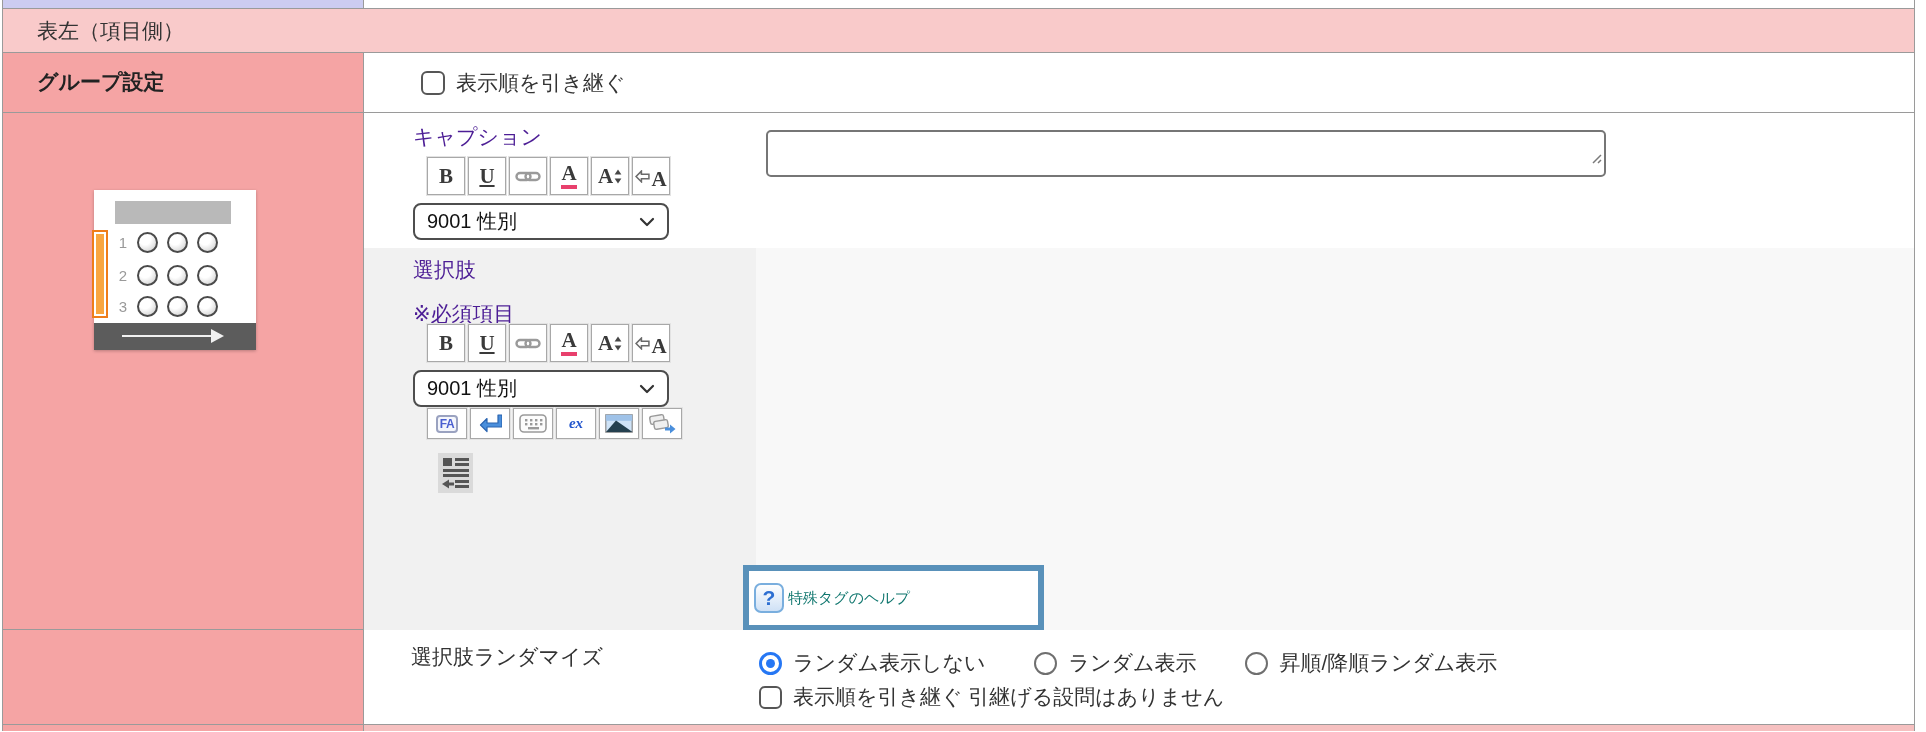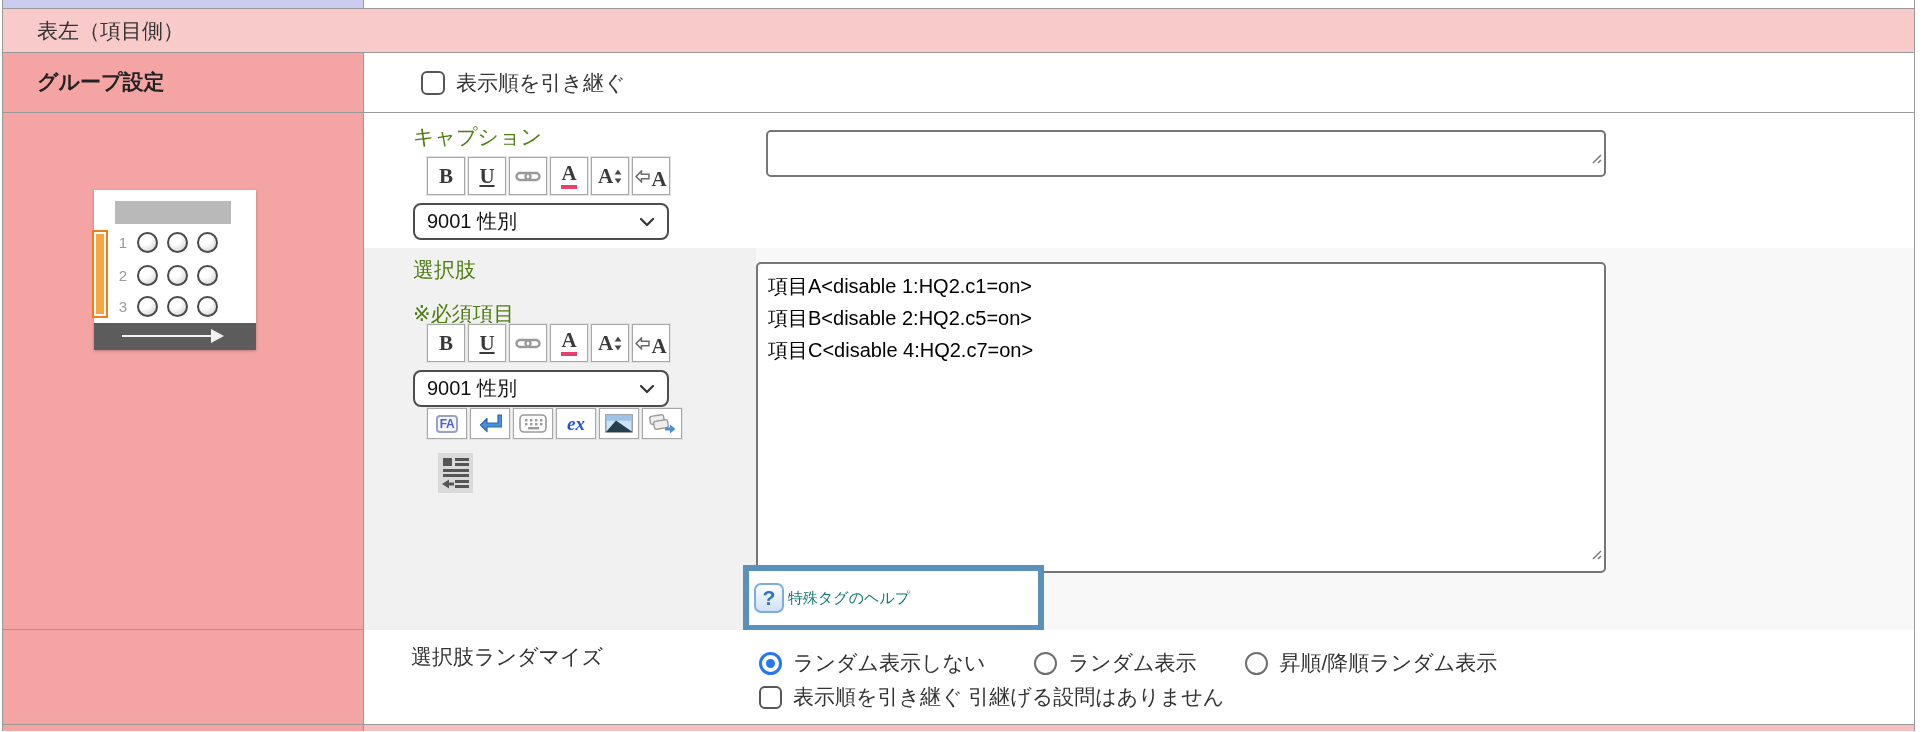--- a/index.html
+++ b/index.html
@@ -39,41 +39,41 @@
   .radio { width:23px; height:23px; border-radius:50%; border:2px solid #6f6f6f; background:#fff; flex:0 0 auto; position:relative; }
   .radio.sel { border:3px solid #2677f4; }
   .radio.sel:after { content:""; position:absolute; left:50%; top:50%; width:9px; height:9px; margin:-4.5px 0 0 -4.5px; border-radius:50%; background:#2677f4; }
   .cbrow { display:flex; align-items:center; gap:11px; font-size:21px; color:#333; }
 
   
   .cap-section { position:absolute; left:0; top:0; right:0; height:135px; background:#fff; border-bottom:1px solid #d7d7d7; }
   .choice-section { position:absolute; left:0; top:135px; right:0; height:382px; display:flex; }
   .choice-left { width:392px; flex:0 0 392px; background:#f1f1f1; position:relative; }
   .choice-right { flex:1; background:#f8f8f8; position:relative; }
-  .sec-label { font-size:21px; color:#4d7c0f; }
+  .sec-label { font-size:21px; color:#4c1d95; }
 
   
   .fmtbar { position:absolute; display:flex; gap:3px; }
   .fmtbtn { width:38px; height:38px; background:#fff; border:1px solid #a8a8a8; box-shadow:0 0 0 1px #e3e3e3; display:flex; align-items:center; justify-content:center; font-family:"Liberation Serif","DejaVu Serif",serif; font-weight:bold; font-size:21px; color:#3a3a3a; }
   .fmtbtn .u { text-decoration:underline; }
   .fcolor { display:inline-block; border-bottom:4px solid #e8406d; line-height:1; padding-bottom:1px; }
   .fsize { display:flex; align-items:center; gap:1px; }
 
   
   .select { position:absolute; width:256px; height:37px; background:#fff; border:2px solid #4d4d4d; border-radius:8px; display:flex; align-items:center; font-size:20px; color:#111; padding:0 12px; justify-content:space-between; }
 
   
   .ta { position:absolute; background:#fff; border:2px solid #767676; border-radius:5px; font-family:"Liberation Sans","DejaVu Sans",sans-serif; font-size:20px; line-height:32px; color:#000; padding:6px 10px; resize:none; white-space:pre; overflow:hidden; }
   .rsz { position:absolute; right:2px; bottom:2px; }
 
   
   .insbar { position:absolute; display:flex; gap:3px; }
   .insbtn { width:40px; height:31px; background:#fff; border:1px solid #a8a8a8; box-shadow:0 0 0 1px #e3e3e3; display:flex; align-items:center; justify-content:center; }
   .fa-box { border:2px solid #9aa2c0; border-radius:4px; font-size:12px; font-weight:bold; color:#4a5fd0; padding:0 2px; letter-spacing:-0.5px; background:#f4f6fc; }
-  .ex-txt { font-family:"Liberation Serif","DejaVu Serif",serif; font-style:italic; font-weight:bold; font-size:19px; color:#2255cc; }
+  .ex-txt { font-family:"Liberation Serif","DejaVu Serif",serif; font-style:italic; font-weight:bold; font-size:15px; color:#2255cc; }
   .indentbtn { position:absolute; width:35px; height:40px; background:#dadada; display:flex; align-items:center; justify-content:center; }
 
   
   .help-hl { position:absolute; border:6px solid #5991ba; background:#fff; display:flex; align-items:center; gap:4px; padding-left:5px; }
   .qicon { width:30px; height:30px; border:2px solid #79aede; border-radius:7px; background:linear-gradient(#fefefe,#cfe1f6); color:#2d6fd2; font-weight:bold; font-size:21px; display:flex; align-items:center; justify-content:center; flex:0 0 auto; }
   .help-text { font-size:15px; color:#0f766e; }
 
   .rnd-label { position:absolute; left:47px; top:13px; font-size:21px; color:#333; }
   .rnd-radios { position:absolute; left:395px; top:19px; display:flex; align-items:center; }
   .rnd-radios .cbrow { margin-right:49px; }
@@ -283,25 +283,20 @@
                 <rect x="14" y="24" width="14" height="3"></rect>
                   <rect x="14" y="29" width="14" height="3"></rect>
                 <path d="M1 28 L8 23.5 L8 32.5 Z"></path>
                   <rect x="7" y="26.5" width="6" height="3"></rect>
               </g>
             </svg>
           </div>
         </div>
 
         <div class="choice-right">
-          <div class="ta" style="left:0px; top:14px; width:850px; height:311px;"><span>項目A&lt;disable 1:HQ2.c1=on&gt;
-項目B&lt;disable 2:HQ2.c5=on&gt;
-項目C&lt;disable 4:HQ2.c7=on&gt;</span><span class="rsz"><svg width="13" height="13">
-                  <path d="M12 4 L4 12 M12 9 L9 12" stroke="#7a7a7a" stroke-width="1.5" fill="none"></path>
-                </svg></span></div>
 
           <div class="help-hl" style="left:-13px; top:317px; width:301px; height:66px;">
             <span class="qicon">?</span>
             <a class="help-text">特殊タグのヘルプ</a>
           </div>
         </div>
       </div>
     </div>
   </div>
 

